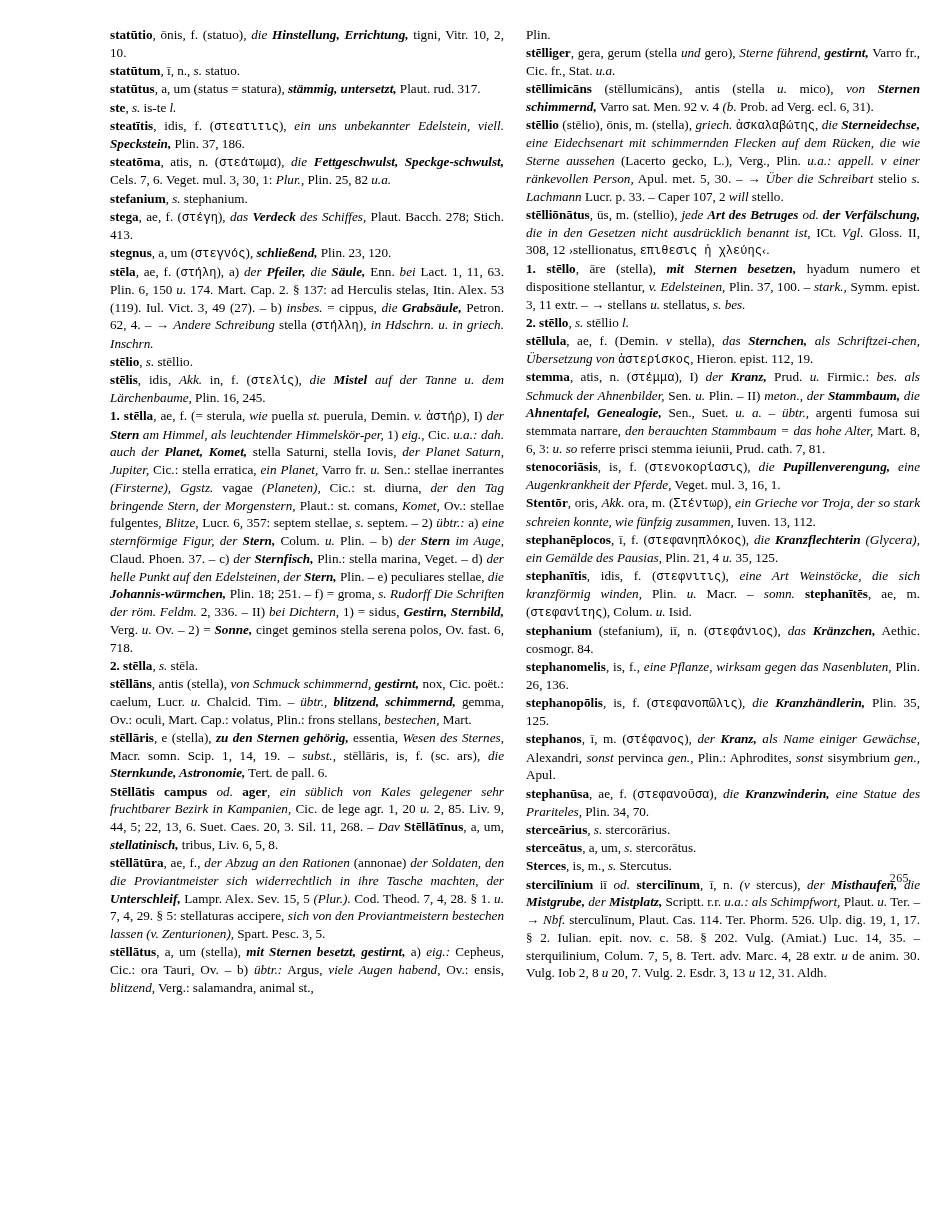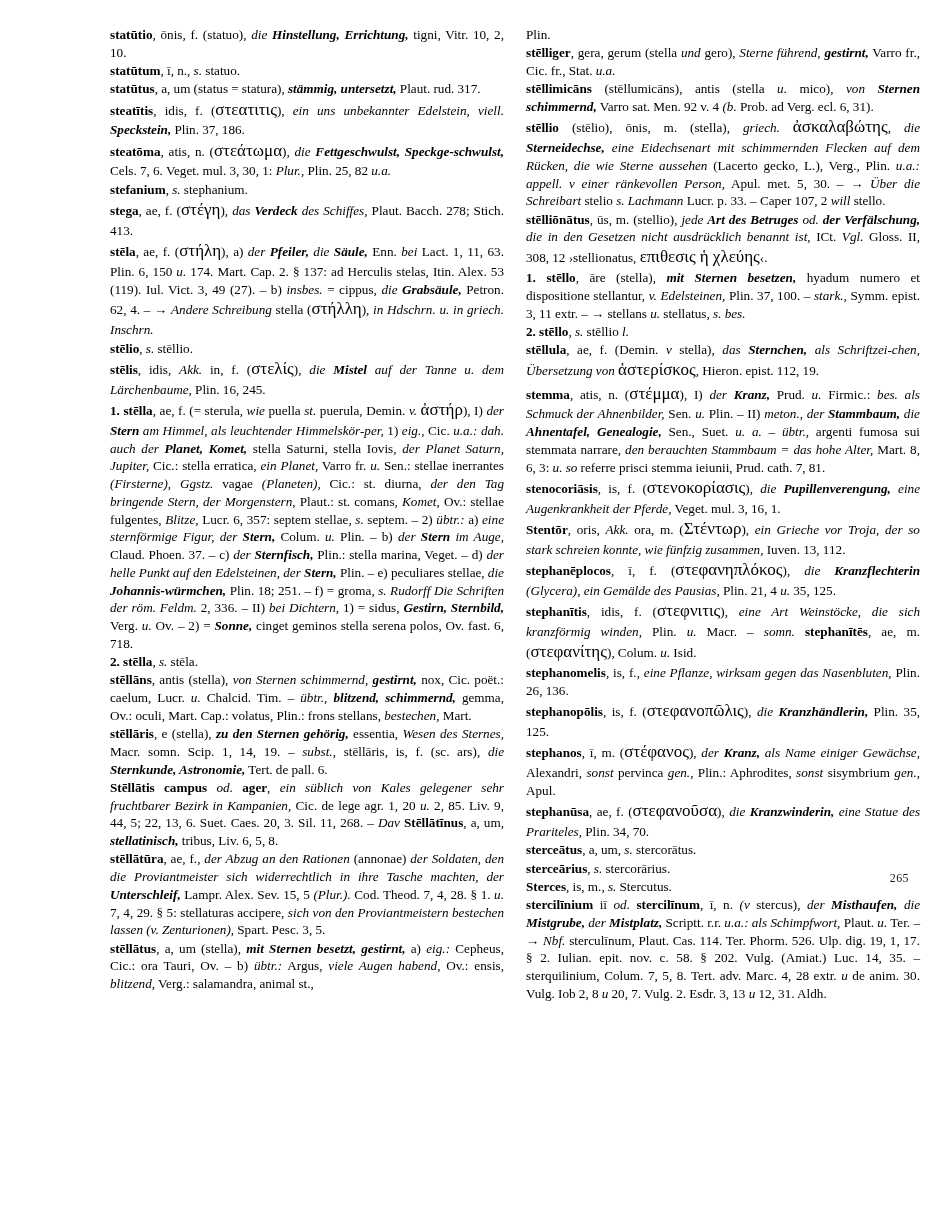--- a/index.html
+++ b/index.html
@@ -42,77 +42,80 @@
     text-align: justify;
     text-justify: inter-word;
     margin: 0 0 0.5px 0;
     text-indent: 0;
     hyphens: manual;
     word-spacing: -0.1px;
   }
   b { font-weight: bold; }
   i { font-style: italic; }
   .bi { font-weight: bold; font-style: italic; }
-  .gr { font-family: Liberation Serif, serif; font-size: 17px; }
+  .gr { font-family: Liberation Mono, monospace; font-size: 12px; }
   .pageno {
     position: absolute;
     right: 26px;
     bottom: 16px;
     font-size: 12px;
     letter-spacing: 0.4px;
     color: #1a1a1a;
   }
 </style>
 </head>
 <body>
 
 <div id="page">
 
   <div id="columns">
 
     <div class="column" id="col-left">
         <p class="entry"><b>statūtio</b>, ōnis, f. (statuo), <i>die</i> <span class="bi">Hinstellung, Errichtung,</span> tigni, Vitr. 10, 2, 10.</p>
         <p class="entry"><b>statūtum</b>, ī, n., <i>s.</i> statuo.</p>
         <p class="entry"><b>statūtus</b>, a, um (status = statura), <span class="bi">stämmig, untersetzt,</span> Plaut. rud. 317.</p>
+        <p class="entry"><b>ste</b>, <i>s.</i> is-te <i>l.</i></p>
         <p class="entry"><b>steatītis</b>, idis, f. (<span class="gr">στεατιτις</span>), <i>ein uns unbekannter Edelstein, viell.</i> <span class="bi">Speckstein,</span> Plin. 37, 186.</p>
         <p class="entry"><b>steatōma</b>, atis, n. (<span class="gr">στεάτωμα</span>), <i>die</i> <span class="bi">Fettgeschwulst, Speckge-schwulst,</span> Cels. 7, 6. Veget. mul. 3, 30, 1: <i>Plur.,</i> Plin. 25, 82 <i>u.a.</i></p>
         <p class="entry"><b>stefanium</b>, <i>s.</i> stephanium.</p>
         <p class="entry"><b>stega</b>, ae, f. (<span class="gr">στέγη</span>), <i>das</i> <span class="bi">Verdeck</span> <i>des Schiffes,</i> Plaut. Bacch. 278; Stich. 413.</p>
+        <p class="entry"><b>stegnus</b>, a, um (<span class="gr">στεγνός</span>), <span class="bi">schließend,</span> Plin. 23, 120.</p>
         <p class="entry"><b>stēla</b>, ae, f. (<span class="gr">στήλη</span>), a) <i>der</i> <span class="bi">Pfeiler,</span> <i>die</i> <span class="bi">Säule,</span> Enn. <i>bei</i> Lact. 1, 11, 63. Plin. 6, 150 <i>u.</i> 174. Mart. Cap. 2. § 137: ad Herculis stelas, Itin. Alex. 53 (119). Iul. Vict. 3, 49 (27). – b) <i>insbes.</i> = cippus, <i>die</i> <span class="bi">Grabsäule,</span> Petron. 62, 4. – → <i>Andere Schreibung</i> stella (<span class="gr">στήλλη</span>), <i>in Hdschrn. u. in griech. Inschrn.</i></p>
         <p class="entry"><b>stēlio</b>, <i>s.</i> stēllio.</p>
         <p class="entry"><b>stēlis</b>, idis, <i>Akk.</i> in, f. (<span class="gr">στελίς</span>), <i>die</i> <span class="bi">Mistel</span> <i>auf der Tanne u. dem Lärchenbaume,</i> Plin. 16, 245.</p>
         <p class="entry"><b>1. stēlla</b>, ae, f. (= sterula, <i>wie</i> puella <i>st.</i> puerula, Demin. <i>v.</i> <span class="gr">ἀστήρ</span>), I) <i>der</i> <span class="bi">Stern</span> <i>am Himmel, als leuchtender Himmelskör-per,</i> 1) <i>eig.,</i> Cic. <i>u.a.: dah. auch der</i> <span class="bi">Planet, Komet,</span> stella Saturni, stella Iovis, <i>der Planet Saturn, Jupiter,</i> Cic.: stella erratica, <i>ein Planet,</i> Varro fr. <i>u.</i> Sen.: stellae inerrantes <i>(Firsterne), Ggstz.</i> vagae <i>(Planeten),</i> Cic.: st. diurna, <i>der den Tag bringende Stern, der Morgenstern,</i> Plaut.: st. comans, <i>Komet,</i> Ov.: stellae fulgentes, <i>Blitze,</i> Lucr. 6, 357: septem stellae, <i>s.</i> septem. – 2) <i>übtr.:</i> a) <i>eine sternförmige Figur, der</i> <span class="bi">Stern,</span> Colum. <i>u.</i> Plin. – b) <i>der</i> <span class="bi">Stern</span> <i>im Auge,</i> Claud. Phoen. 37. – c) <i>der</i> <span class="bi">Sternfisch,</span> Plin.: stella marina, Veget. – d) <i>der helle Punkt auf den Edelsteinen, der</i> <span class="bi">Stern,</span> Plin. – e) peculiares stellae, <i>die</i> <span class="bi">Johannis-würmchen,</span> Plin. 18; 251. – f) = groma, <i>s. Rudorff Die Schriften der röm. Feldm.</i> 2, 336. – II) <i>bei Dichtern,</i> 1) = sidus, <span class="bi">Gestirn, Sternbild,</span> Verg. <i>u.</i> Ov. – 2) = <span class="bi">Sonne,</span> cinget geminos stella serena polos, Ov. fast. 6, 718.</p>
         <p class="entry"><b>2. stēlla</b>, <i>s.</i> stēla.</p>
-        <p class="entry"><b>stēllāns</b>, antis (stella), <i>von Sternen schimmernd,</i> <span class="bi">gestirnt,</span> nox, Cic. poët.: caelum, Lucr. <i>u.</i> Chalcid. Tim. – <i>übtr.,</i> <span class="bi">blitzend, schimmernd,</span> gemma, Ov.: oculi, Mart. Cap.: volatus, Plin.: frons stellans, <i>bestechen,</i> Mart.</p>
+        <p class="entry"><b>stēllāns</b>, antis (stella), <i>von Schmuck schimmernd,</i> <span class="bi">gestirnt,</span> nox, Cic. poët.: caelum, Lucr. <i>u.</i> Chalcid. Tim. – <i>übtr.,</i> <span class="bi">blitzend, schimmernd,</span> gemma, Ov.: oculi, Mart. Cap.: volatus, Plin.: frons stellans, <i>bestechen,</i> Mart.</p>
         <p class="entry"><b>stēllāris</b>, e (stella), <span class="bi">zu den Sternen gehörig,</span> essentia, <i>Wesen des Sternes,</i> Macr. somn. Scip. 1, 14, 19. – <i>subst.,</i> stēllāris, is, f. (sc. ars), <i>die</i> <span class="bi">Sternkunde, Astronomie,</span> Tert. de pall. 6.</p>
         <p class="entry"><b>Stēllātis campus</b> <i>od.</i> <b>ager</b>, <i>ein süblich von Kales gelegener sehr fruchtbarer Bezirk in Kampanien,</i> Cic. de lege agr. 1, 20 <i>u.</i> 2, 85. Liv. 9, 44, 5; 22, 13, 6. Suet. Caes. 20, 3. Sil. 11, 268. – <i>Dav</i> <b>Stēllātīnus</b>, a, um, <span class="bi">stellatinisch,</span> tribus, Liv. 6, 5, 8.</p>
         <p class="entry"><b>stēllātūra</b>, ae, f., <i>der Abzug an den Rationen</i> (annonae) <i>der Soldaten, den die Proviantmeister sich widerrechtlich in ihre Tasche machten, der</i> <span class="bi">Unterschleif,</span> Lampr. Alex. Sev. 15, 5 <i>(Plur.).</i> Cod. Theod. 7, 4, 28. § 1. <i>u.</i> 7, 4, 29. § 5: stellaturas accipere, <i>sich von den Proviantmeistern bestechen lassen (v. Zenturionen),</i> Spart. Pesc. 3, 5.</p>
         <p class="entry"><b>stēllātus</b>, a, um (stella), <span class="bi">mit Sternen besetzt, gestirnt,</span> a) <i>eig.:</i> Cepheus, Cic.: ora Tauri, Ov. – b) <i>übtr.:</i> Argus, <i>viele Augen habend,</i> Ov.: ensis, <i>blitzend,</i> Verg.: salamandra, animal st.,</p>
       </div>
 
     <div class="column" id="col-right">
         <p class="entry">Plin.</p>
         <p class="entry"><b>stēlliger</b>, gera, gerum (stella <i>und</i> gero), <i>Sterne führend,</i> <span class="bi">gestirnt,</span> Varro fr., Cic. fr., Stat. <i>u.a.</i></p>
         <p class="entry"><b>stēllimicāns</b> (stēllumicāns), antis (stella <i>u.</i> mico), <i>von</i> <span class="bi">Sternen schimmernd,</span> Varro sat. Men. 92 v. 4 <i>(b.</i> Prob. ad Verg. ecl. 6, 31).</p>
         <p class="entry"><b>stēllio</b> (stēlio), ōnis, m. (stella), <i>griech.</i> <span class="gr">ἀσκαλαβώτης</span>, <i>die</i> <span class="bi">Sterneidechse,</span> <i>eine Eidechsenart mit schimmernden Flecken auf dem Rücken, die wie Sterne aussehen</i> (Lacerto gecko, L.), Verg., Plin. <i>u.a.: appell. v einer ränkevollen Person,</i> Apul. met. 5, 30. – → <i>Über die Schreibart</i> stelio <i>s. Lachmann</i> Lucr. p. 33. – Caper 107, 2 <i>will</i> stello.</p>
         <p class="entry"><b>stēlliōnātus</b>, ūs, m. (stellio), <i>jede</i> <span class="bi">Art des Betruges</span> <i>od.</i> <span class="bi">der Verfälschung,</span> <i>die in den Gesetzen nicht ausdrücklich benannt ist,</i> ICt. <i>Vgl.</i> Gloss. II, 308, 12 ›stellionatus, <span class="gr">επιθεσις ἡ χλεύης</span>‹.</p>
         <p class="entry"><b>1. stēllo</b>, āre (stella), <span class="bi">mit Sternen besetzen,</span> hyadum numero et dispositione stellantur, <i>v. Edelsteinen,</i> Plin. 37, 100. – <i>stark.,</i> Symm. epist. 3, 11 extr. – → stellans <i>u.</i> stellatus, <i>s. bes.</i></p>
         <p class="entry"><b>2. stēllo</b>, <i>s.</i> stēllio <i>l.</i></p>
         <p class="entry"><b>stēllula</b>, ae, f. (Demin. <i>v</i> stella), <i>das</i> <span class="bi">Sternchen,</span> <i>als Schriftzei-chen, Übersetzung von</i> <span class="gr">ἀστερίσκος</span>, Hieron. epist. 112, 19.</p>
         <p class="entry"><b>stemma</b>, atis, n. (<span class="gr">στέμμα</span>), I) <i>der</i> <span class="bi">Kranz,</span> Prud. <i>u.</i> Firmic.: <i>bes. als Schmuck der Ahnenbilder,</i> Sen. <i>u.</i> Plin. – II) <i>meton., der</i> <span class="bi">Stammbaum,</span> <i>die</i> <span class="bi">Ahnentafel, Genealogie,</span> Sen., Suet. <i>u. a.</i> – <i>übtr.,</i> argenti fumosa sui stemmata narrare, <i>den berauchten Stammbaum = das hohe Alter,</i> Mart. 8, 6, 3: <i>u. so</i> referre prisci stemma ieiunii, Prud. cath. 7, 81.</p>
         <p class="entry"><b>stenocoriāsis</b>, is, f. (<span class="gr">στενοκορίασις</span>), <i>die</i> <span class="bi">Pupillenverengung,</span> <i>eine Augenkrankheit der Pferde,</i> Veget. mul. 3, 16, 1.</p>
         <p class="entry"><b>Stentōr</b>, oris, <i>Akk.</i> ora, m. (<span class="gr">Στέντωρ</span>), <i>ein Grieche vor Troja, der so stark schreien konnte, wie fünfzig zusammen,</i> Iuven. 13, 112.</p>
         <p class="entry"><b>stephanēplocos</b>, ī, f. (<span class="gr">στεφανηπλόκος</span>), <i>die</i> <span class="bi">Kranzflechterin</span> <i>(Glycera), ein Gemälde des Pausias,</i> Plin. 21, 4 <i>u.</i> 35, 125.</p>
         <p class="entry"><b>stephanītis</b>, idis, f. (<span class="gr">στεφνιτις</span>), <i>eine Art Weinstöcke, die sich kranzförmig winden,</i> Plin. <i>u.</i> Macr. – <i>somn.</i> <b>stephanītēs</b>, ae, m. (<span class="gr">στεφανίτης</span>), Colum. <i>u.</i> Isid.</p>
+        <p class="entry"><b>stephanium</b> (stefanium), iī, n. (<span class="gr">στεφάνιος</span>), <i>das</i> <span class="bi">Kränzchen,</span> Aethic. cosmogr. 84.</p>
         <p class="entry"><b>stephanomelis</b>, is, f., <i>eine Pflanze, wirksam gegen das Nasenbluten,</i> Plin. 26, 136.</p>
         <p class="entry"><b>stephanopōlis</b>, is, f. (<span class="gr">στεφανοπῶλις</span>), <i>die</i> <span class="bi">Kranzhändlerin,</span> Plin. 35, 125.</p>
         <p class="entry"><b>stephanos</b>, ī, m. (<span class="gr">στέφανος</span>), <i>der</i> <span class="bi">Kranz,</span> <i>als Name einiger Gewächse,</i> Alexandri, <i>sonst</i> pervinca <i>gen.,</i> Plin.: Aphrodites, <i>sonst</i> sisymbrium <i>gen.,</i> Apul.</p>
         <p class="entry"><b>stephanūsa</b>, ae, f. (<span class="gr">στεφανοῦσα</span>), <i>die</i> <span class="bi">Kranzwinderin,</span> <i>eine Statue des Prariteles,</i> Plin. 34, 70.</p>
+        <p class="entry"><b>sterceārius</b>, <i>s.</i> stercorārius.</p>
         <p class="entry"><b>sterceātus</b>, a, um, <i>s.</i> stercorātus.</p>
-        <p class="entry"><b>sterceārius</b>, <i>s.</i> stercorārius.</p>
         <p class="entry"><b>Sterces</b>, is, m., <i>s.</i> Stercutus.</p>
         <p class="entry"><b>stercilīnium</b> iī <i>od.</i> <b>stercilīnum</b>, ī, n. <i>(v</i> stercus), <i>der</i> <span class="bi">Misthaufen,</span> <i>die</i> <span class="bi">Mistgrube,</span> <i>der</i> <span class="bi">Mistplatz,</span> Scriptt. r.r. <i>u.a.: als Schimpfwort,</i> Plaut. <i>u.</i> Ter. – → <i>Nbf.</i> sterculīnum, Plaut. Cas. 114. Ter. Phorm. 526. Ulp. dig. 19, 1, 17. § 2. Iulian. epit. nov. c. 58. § 202. Vulg. (Amiat.) Luc. 14, 35. – sterquilinium, Colum. 7, 5, 8. Tert. adv. Marc. 4, 28 extr. <i>u</i> de anim. 30. Vulg. Iob 2, 8 <i>u</i> 20, 7. Vulg. 2. Esdr. 3, 13 <i>u</i> 12, 31. Aldh.</p>
       </div>
 
   </div>
 
   <div class="pageno">265</div>
 
 </div>
 

